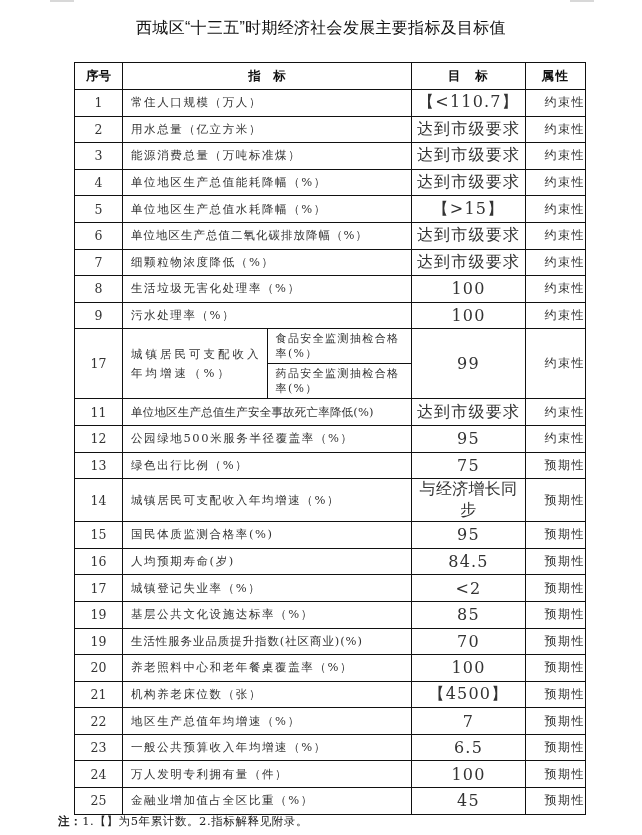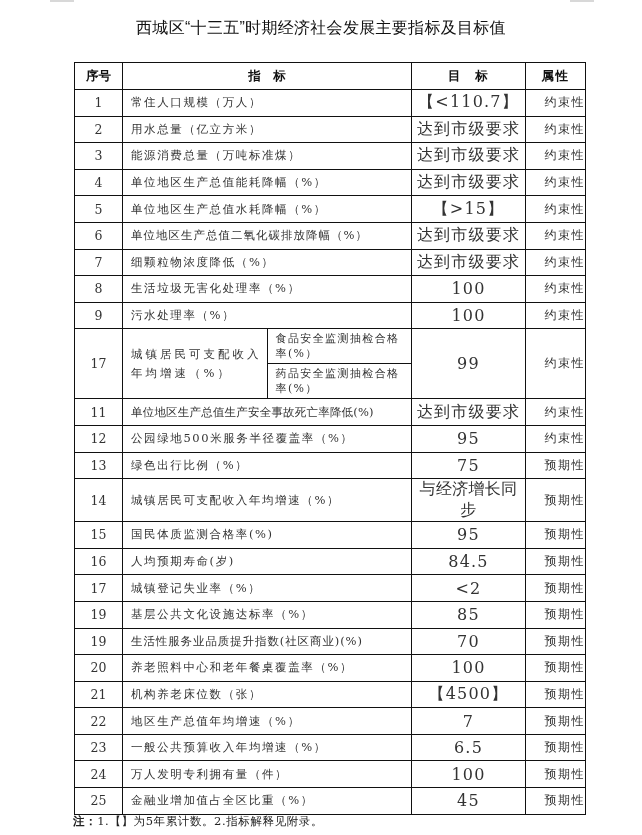--- a/index.html
+++ b/index.html
@@ -61,21 +61,21 @@
     .c-no { width: 47px; text-align: center; font-size: 12.5px; }
     .c-name { text-align: left; padding-left: 8px !important; letter-spacing: 1.6px; font-size: 11.5px; }
     .c-target { width: 113px; text-align: center; letter-spacing: 1.2px; font-size: 16px; }
     .c-attr { width: 59px; text-align: right; letter-spacing: 1.5px; font-size: 12px; }
     .c-group { width: 94px; text-align: left; padding-left: 8px !important; letter-spacing: 3px; line-height: 19px; font-size: 11.5px; }
     .c-sub { text-align: left; padding-left: 8px !important; letter-spacing: 1.4px; font-size: 11px; height: 34px !important; }
     .c-name.tight { letter-spacing: 0.2px; }
     .note {
       position: absolute;
       top: 814px;
-      left: 73px;
+      left: 58px;
       font-size: 11.5px;
       color: #222;
       letter-spacing: 0.6px;
     }
     .note b { font-family: "DejaVu Sans", "Liberation Sans", sans-serif; }
   </style>
 </head>
 <body>
 
 <div class="corner-mark" style="left:50px;"></div>

